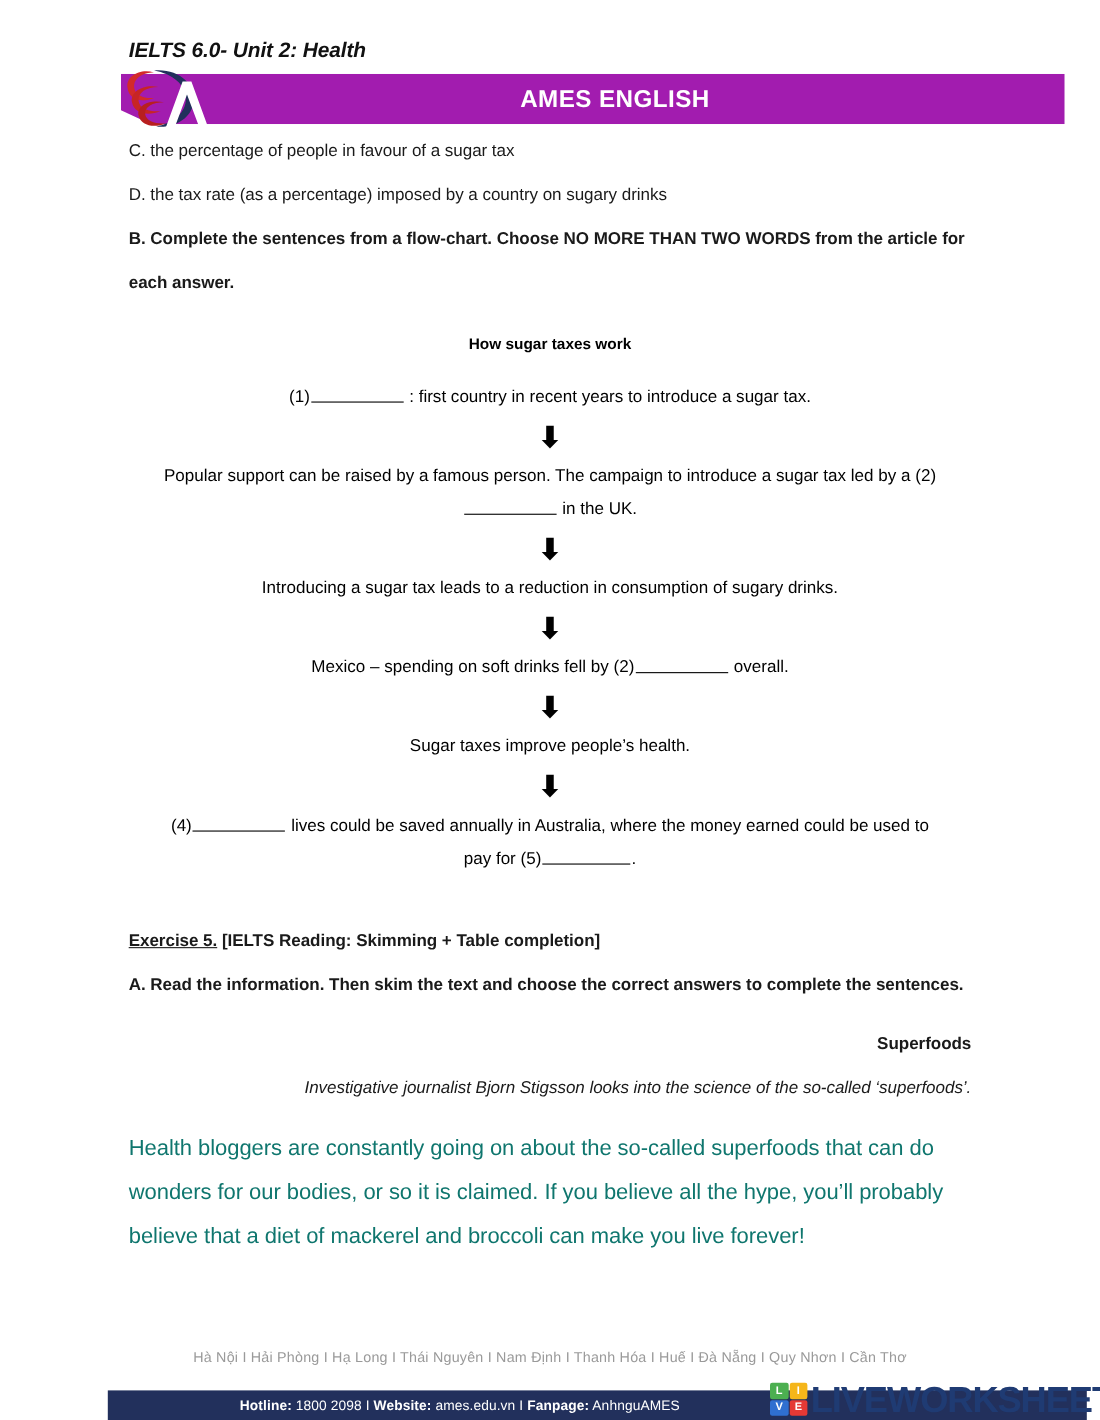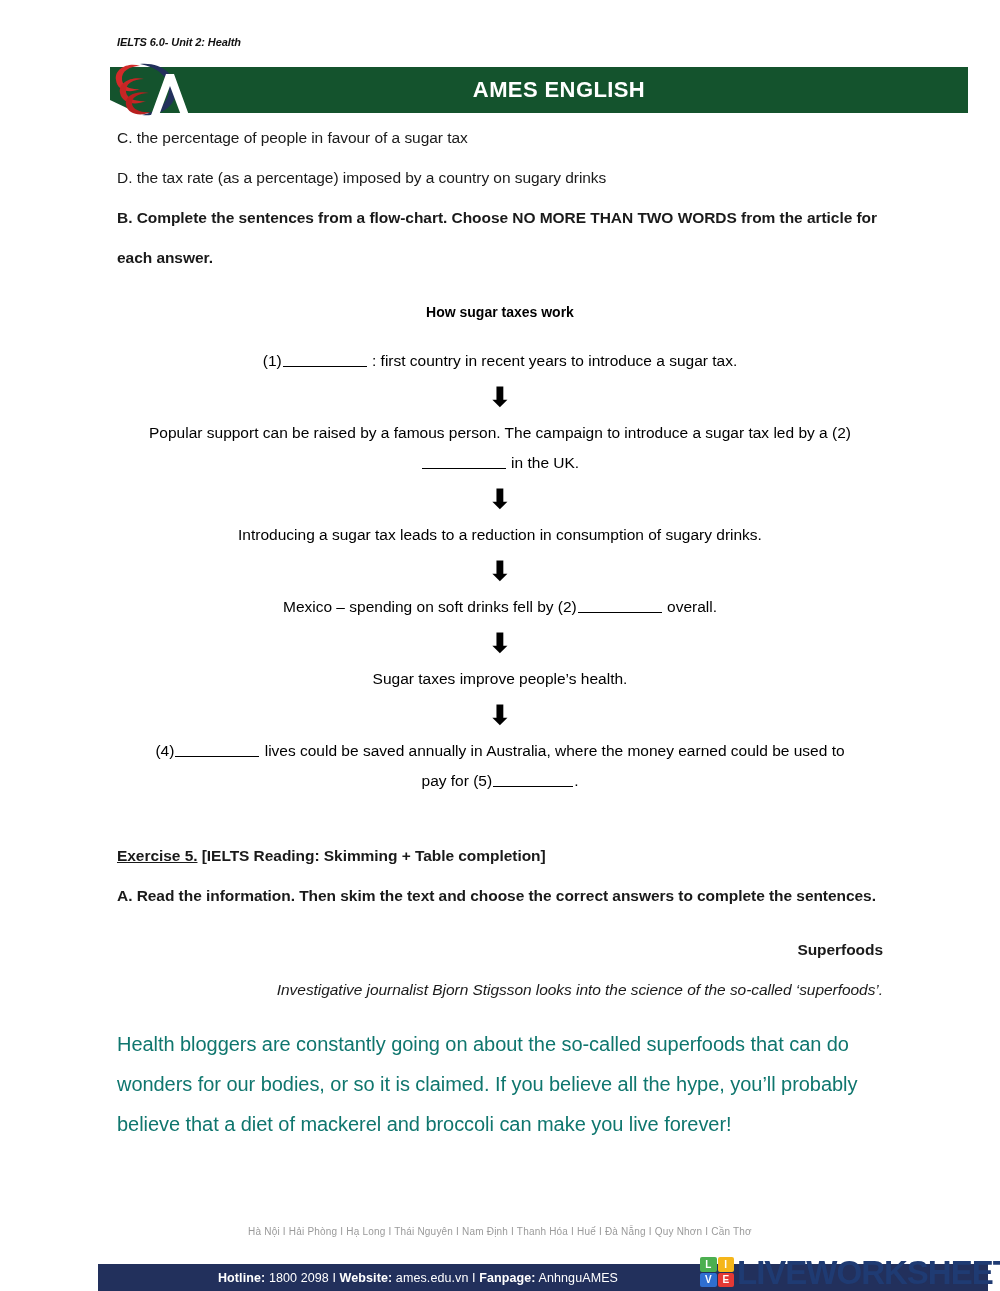--- a/index.html
+++ b/index.html
@@ -20,21 +20,21 @@
   .doc-header {
     position: absolute;
     top: 0; left: 0;
     width: 1000px;
     height: 118px;
   }
   .header-kicker {
     position: absolute;
     left: 117px;
     top: 36px;
-    font-size: 11px;
+    font-size: 19px;
     font-weight: bold;
     font-style: italic;
     letter-spacing: -0.1px;
     color: #111111;
   }
   .banner {
     position: absolute;
     left: 110px;
     top: 67px;
     width: 858px;
@@ -127,21 +127,21 @@
     font-weight: bold;
   }
 
   
   .footer-cities {
     position: absolute;
     left: 0;
     top: 1226px;
     width: 1000px;
     text-align: center;
-    font-size: 10px;
+    font-size: 13px;
     color: #9a9a9a;
     letter-spacing: 0.2px;
   }
   .footer-bar {
     position: absolute;
     left: 98px;
     top: 1264px;
     width: 890px;
     height: 27px;
     background: #22305c;
@@ -193,21 +193,21 @@
     color: #1f3b73;
     line-height: 1;
   }
 </style>
 </head>
 <body>
 
 <div class="doc-header">
   <div class="header-kicker">IELTS 6.0- Unit 2: Health</div>
 
-  <div class="banner" style="background: #14532d;">
+  <div class="banner" style="background: #a21caf;">
     <div class="banner-title">AMES ENGLISH</div>
   </div>
 
   <div class="logo-mark">
     <svg viewBox="0 0 96 58" width="96" height="58" xmlns="http://www.w3.org/2000/svg">
       <g>
         <path d="M12 20 C10 9, 24 2, 36 6 C26 6, 17 11, 18 20 C19 27, 28 30, 36 29 C24 34, 13 30, 12 20 Z" fill="#d32a2a"></path>
         <path d="M16 33 C14 23, 27 16, 40 19 C29 19, 21 24, 22 32 C23 39, 33 42, 42 41 C30 46, 18 43, 16 33 Z" fill="#c72525"></path>
         <path d="M22 45 C20 36, 32 30, 45 33 C35 33, 27 37, 28 44 C29 50, 38 53, 47 52 C36 57, 24 54, 22 45 Z" fill="#b81f1f"></path>
         <path d="M36 4 C58 2, 74 16, 72 33 C70 48, 54 57, 38 55 C54 52, 65 42, 65 30 C65 17, 53 7, 36 4 Z" fill="#22305c"></path>

